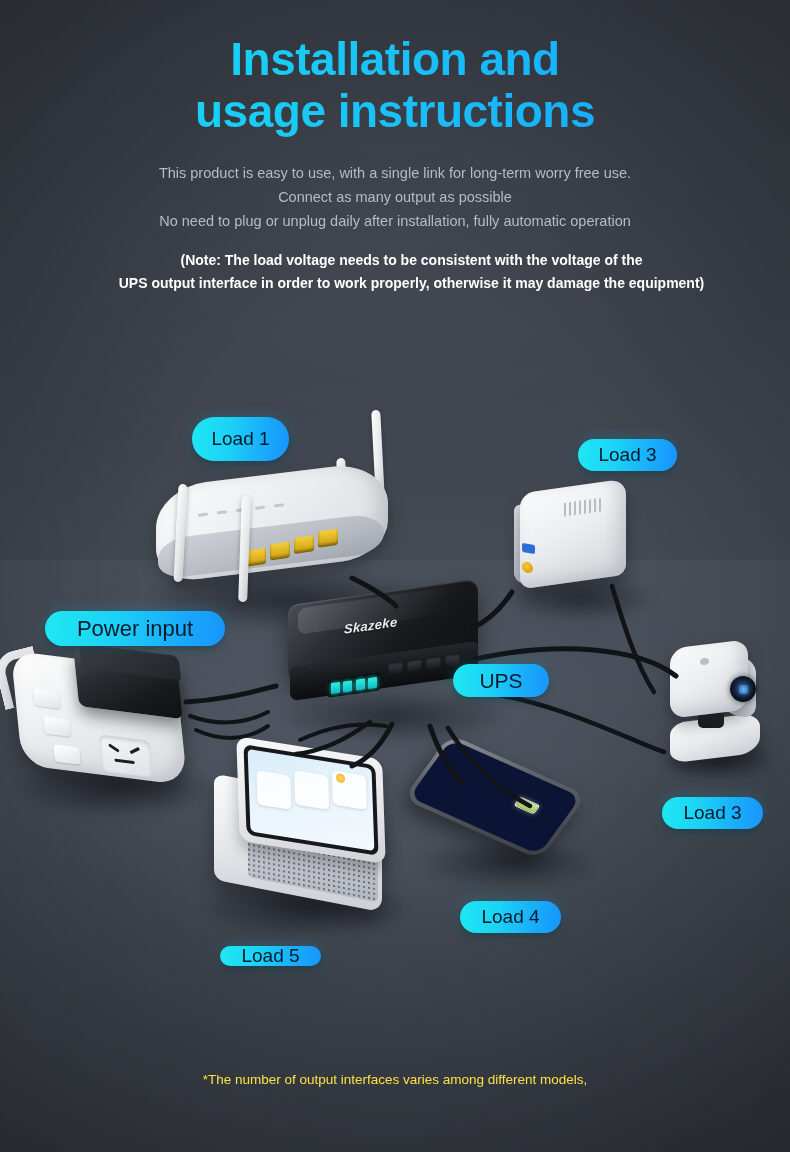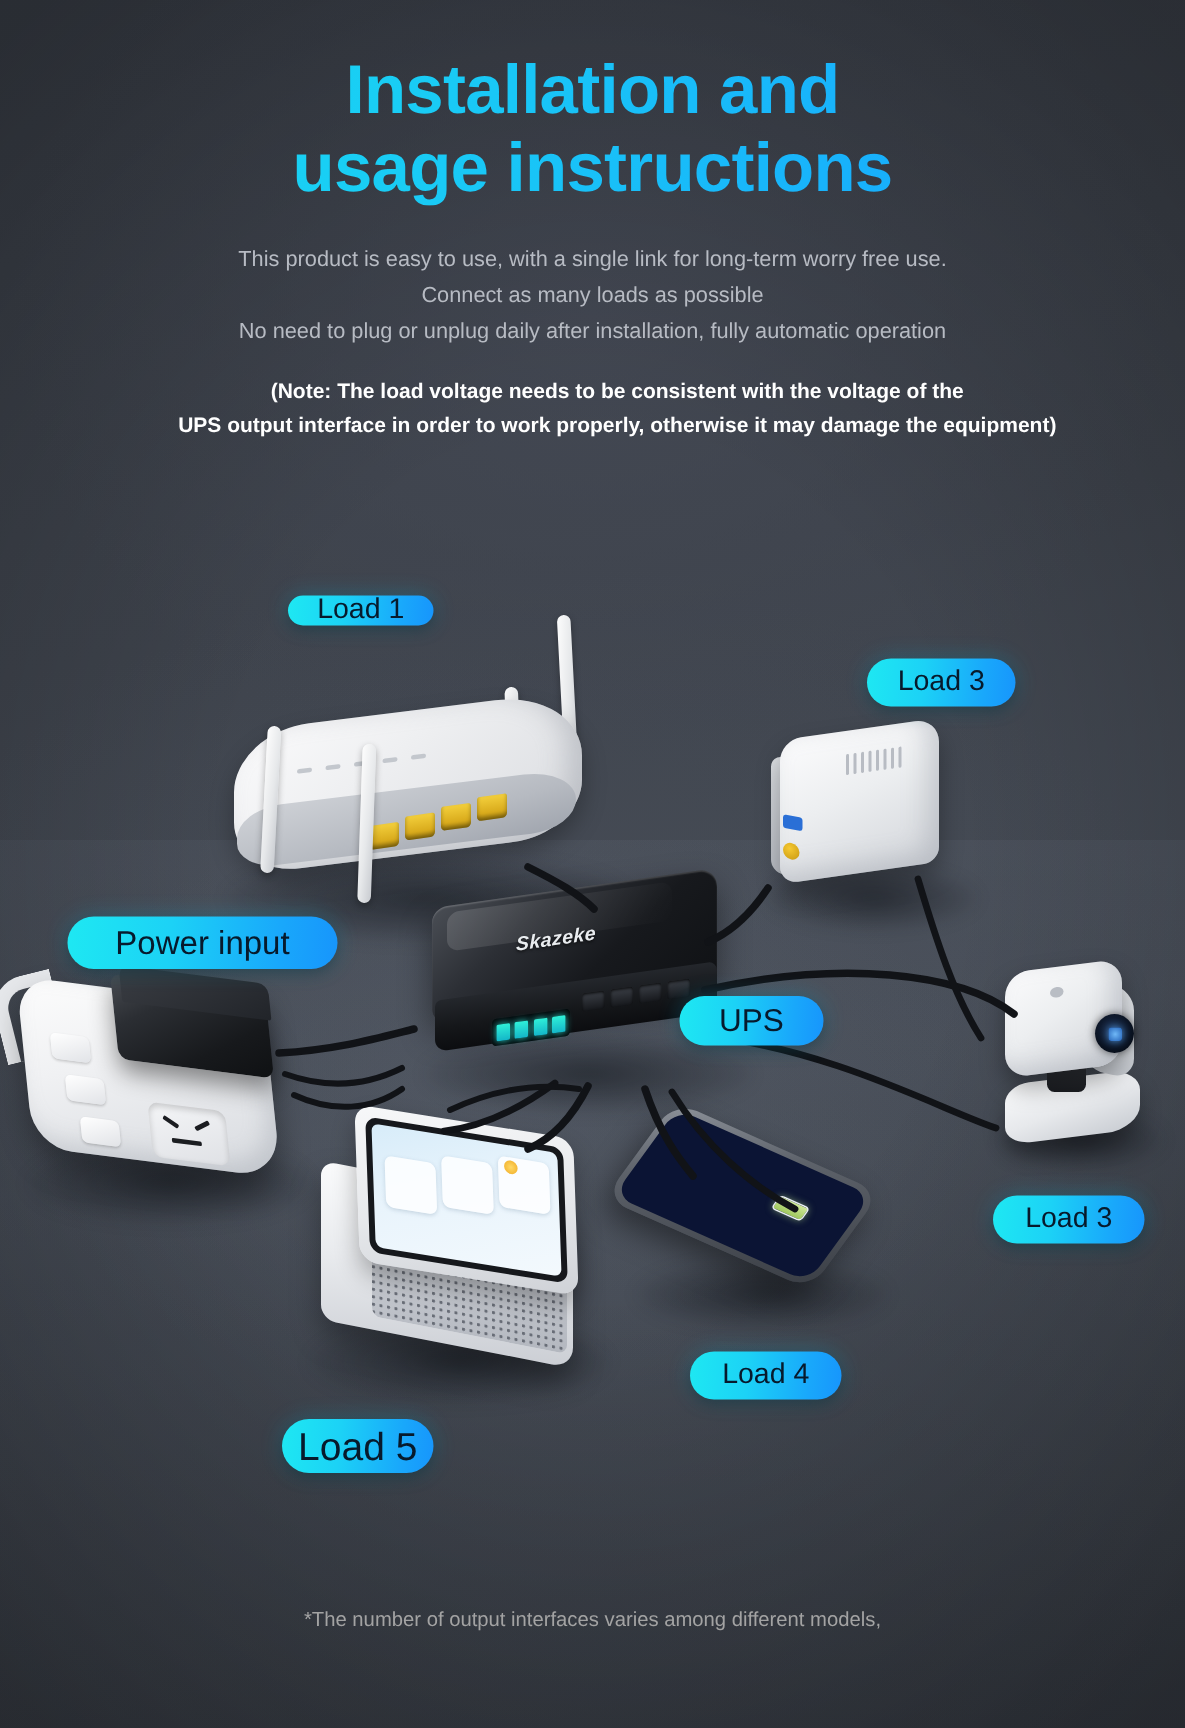--- a/index.html
+++ b/index.html
@@ -61,33 +61,33 @@
   .pill {
     position:absolute; z-index:40;
     display:flex; align-items:center; justify-content:center;
     background:linear-gradient(95deg,#1ee8f2 0%, #1cd2f6 38%, #19a8fb 78%, #1795fc 100%);
     color:#071a2c;
     border-radius:999px;
     font-weight:400;
     box-shadow:0 3px 10px rgba(0,0,0,0.35), 0 0 14px rgba(30,200,246,0.30);
     white-space:nowrap;
   }
-  .pill.p-load1 { left:192px; top:397px; width:97px;  height:20px; font-size:19px; }
+  .pill.p-load1 { left:192px; top:417px; width:97px;  height:44px; font-size:19px; }
   .pill.p-load2 { left:578px; top:439px; width:99px;  height:32px; font-size:19px; }
   .pill.p-pwr   { left:45px;  top:611px; width:180px; height:35px; font-size:22px; }
   .pill.p-ups   { left:453px; top:664px; width:96px;  height:33px; font-size:21px; }
   .pill.p-load3 { left:662px; top:797px; width:101px; height:32px; font-size:19px; }
   .pill.p-load4 { left:460px; top:901px; width:101px; height:32px; font-size:19px; }
-  .pill.p-load5 { left:188px; top:946px; width:101px; height:36px; font-size:26px; }
+  .pill.p-load5 { left:220px; top:946px; width:101px; height:20px; font-size:19px; }
 
   
   .footer {
     position:absolute; left:0; right:0; top:1068px;
     text-align:center; z-index:20;
-    font-size:13.5px; line-height:23px; color:#a3a3a3;
+    font-size:13.5px; line-height:23px; color:#fde047;
   }
   .footer .ln { display:block; }
 
   
   .scene { position:absolute; inset:0; z-index:10; }
   .obj { position:absolute; }
   .shadow {
     position:absolute; border-radius:50%;
     background:radial-gradient(ellipse at 50% 50%, rgba(12,15,20,0.55) 0%, rgba(12,15,20,0.22) 48%, rgba(12,15,20,0) 78%);
     filter:blur(5px);
@@ -378,21 +378,21 @@
 <div class="stage"></div>
 <div class="floor"></div>
 
 <div class="header">
   <div class="title">
     <span class="ln">Installation and</span>
     <span class="ln">usage instructions</span>
   </div>
   <div class="subtitle">
     <span class="ln">This product is easy to use, with a single link for long-term worry free use.</span>
-    <span class="ln">Connect as many loads as possible</span>
+    <span class="ln">Connect as many output as possible</span>
     <span class="ln">No need to plug or unplug daily after installation, fully automatic operation</span>
   </div>
   <div class="note">
     <span class="ln">(Note: The load voltage needs to be consistent with the voltage of the</span>
     <span class="ln">UPS output interface in order to work properly, otherwise it may damage the equipment)</span>
   </div>
 </div>
 
 <div class="scene">
 

